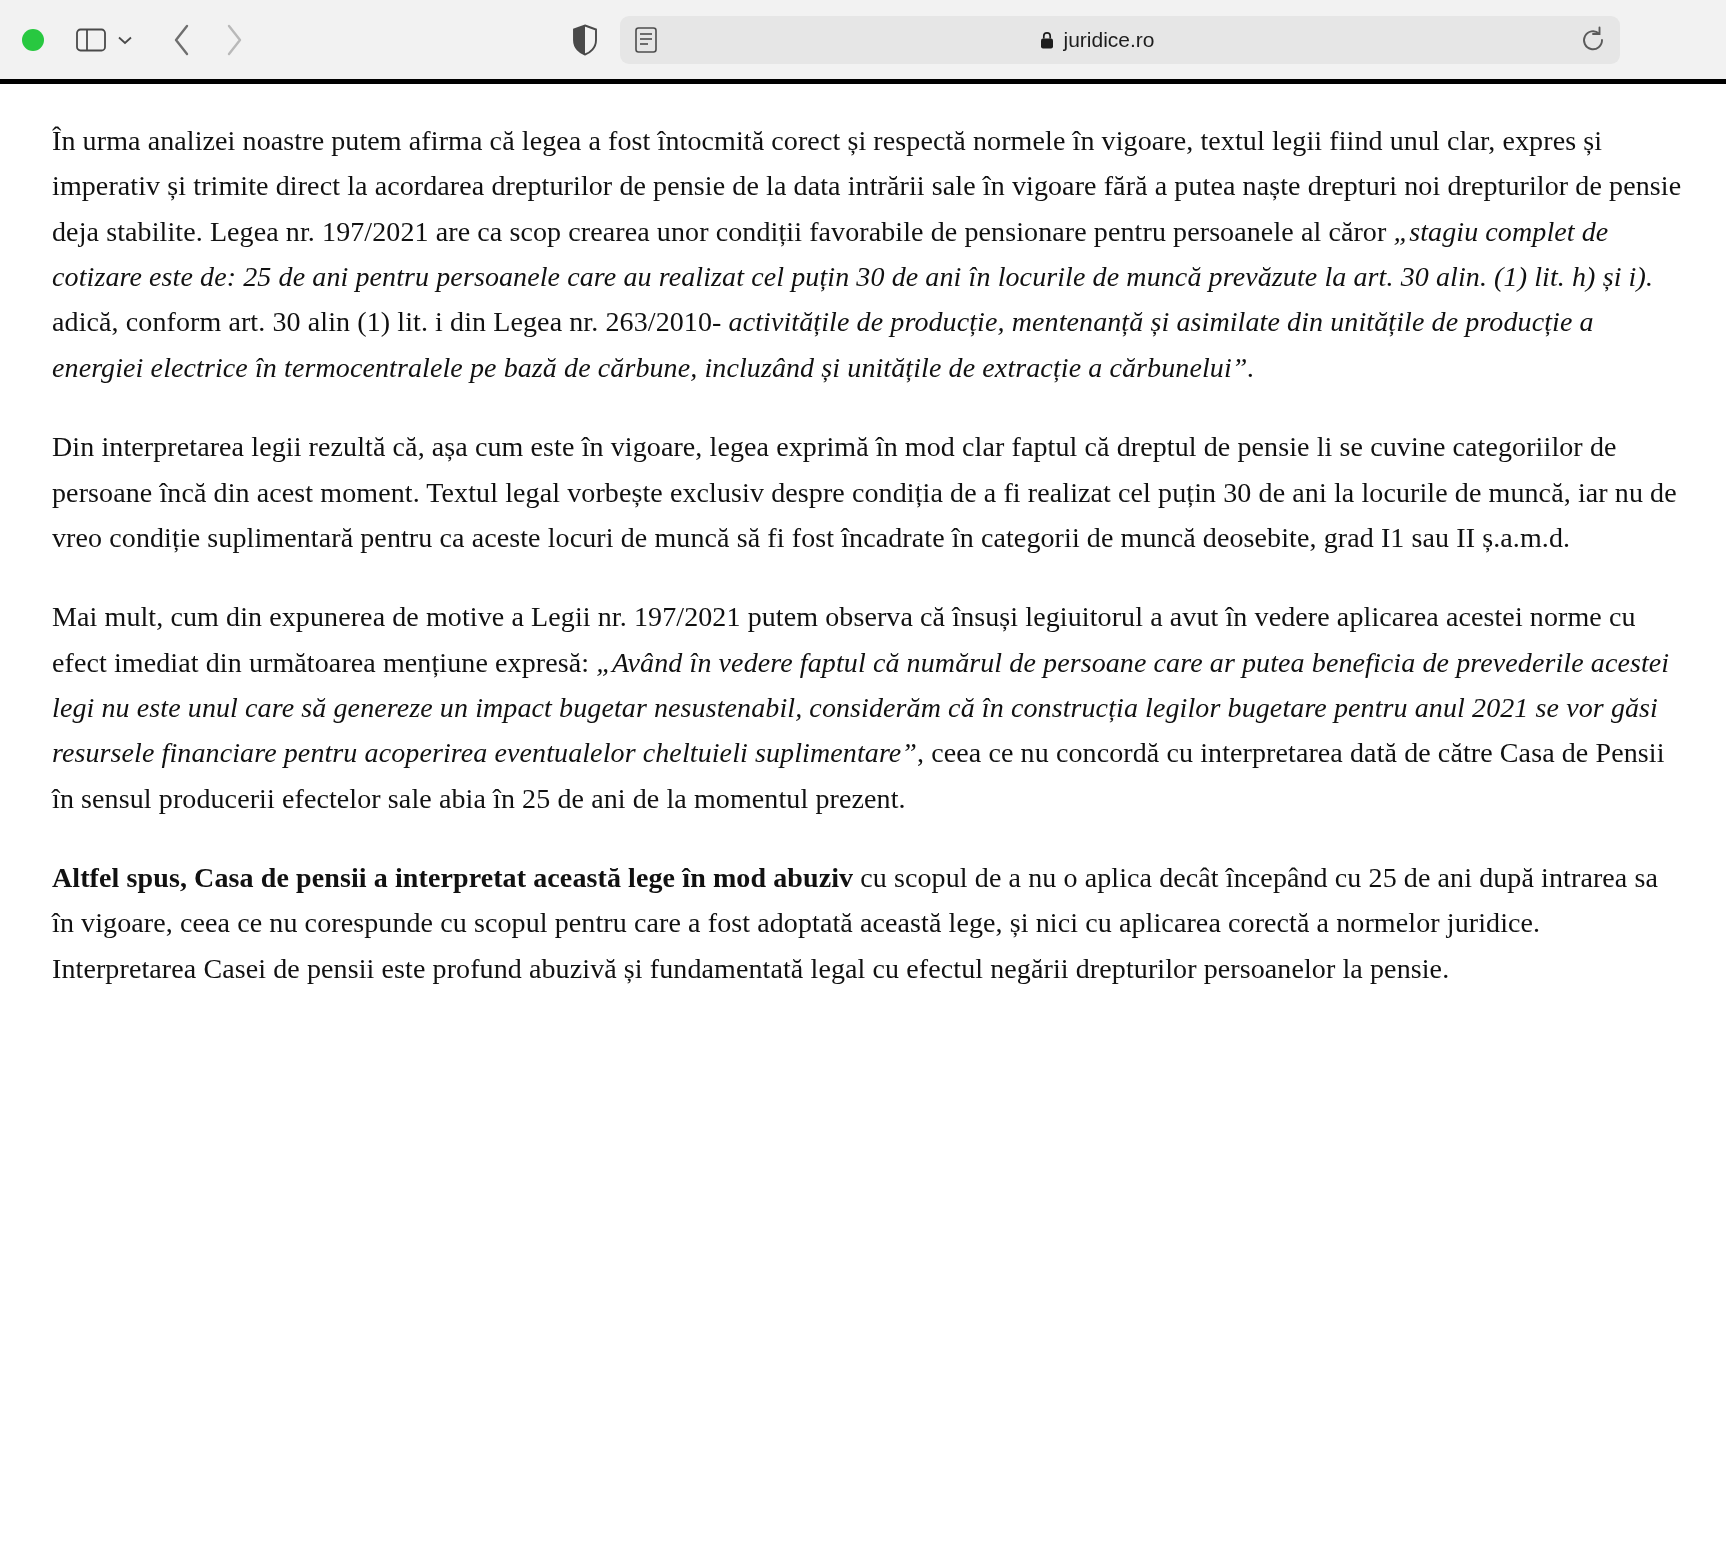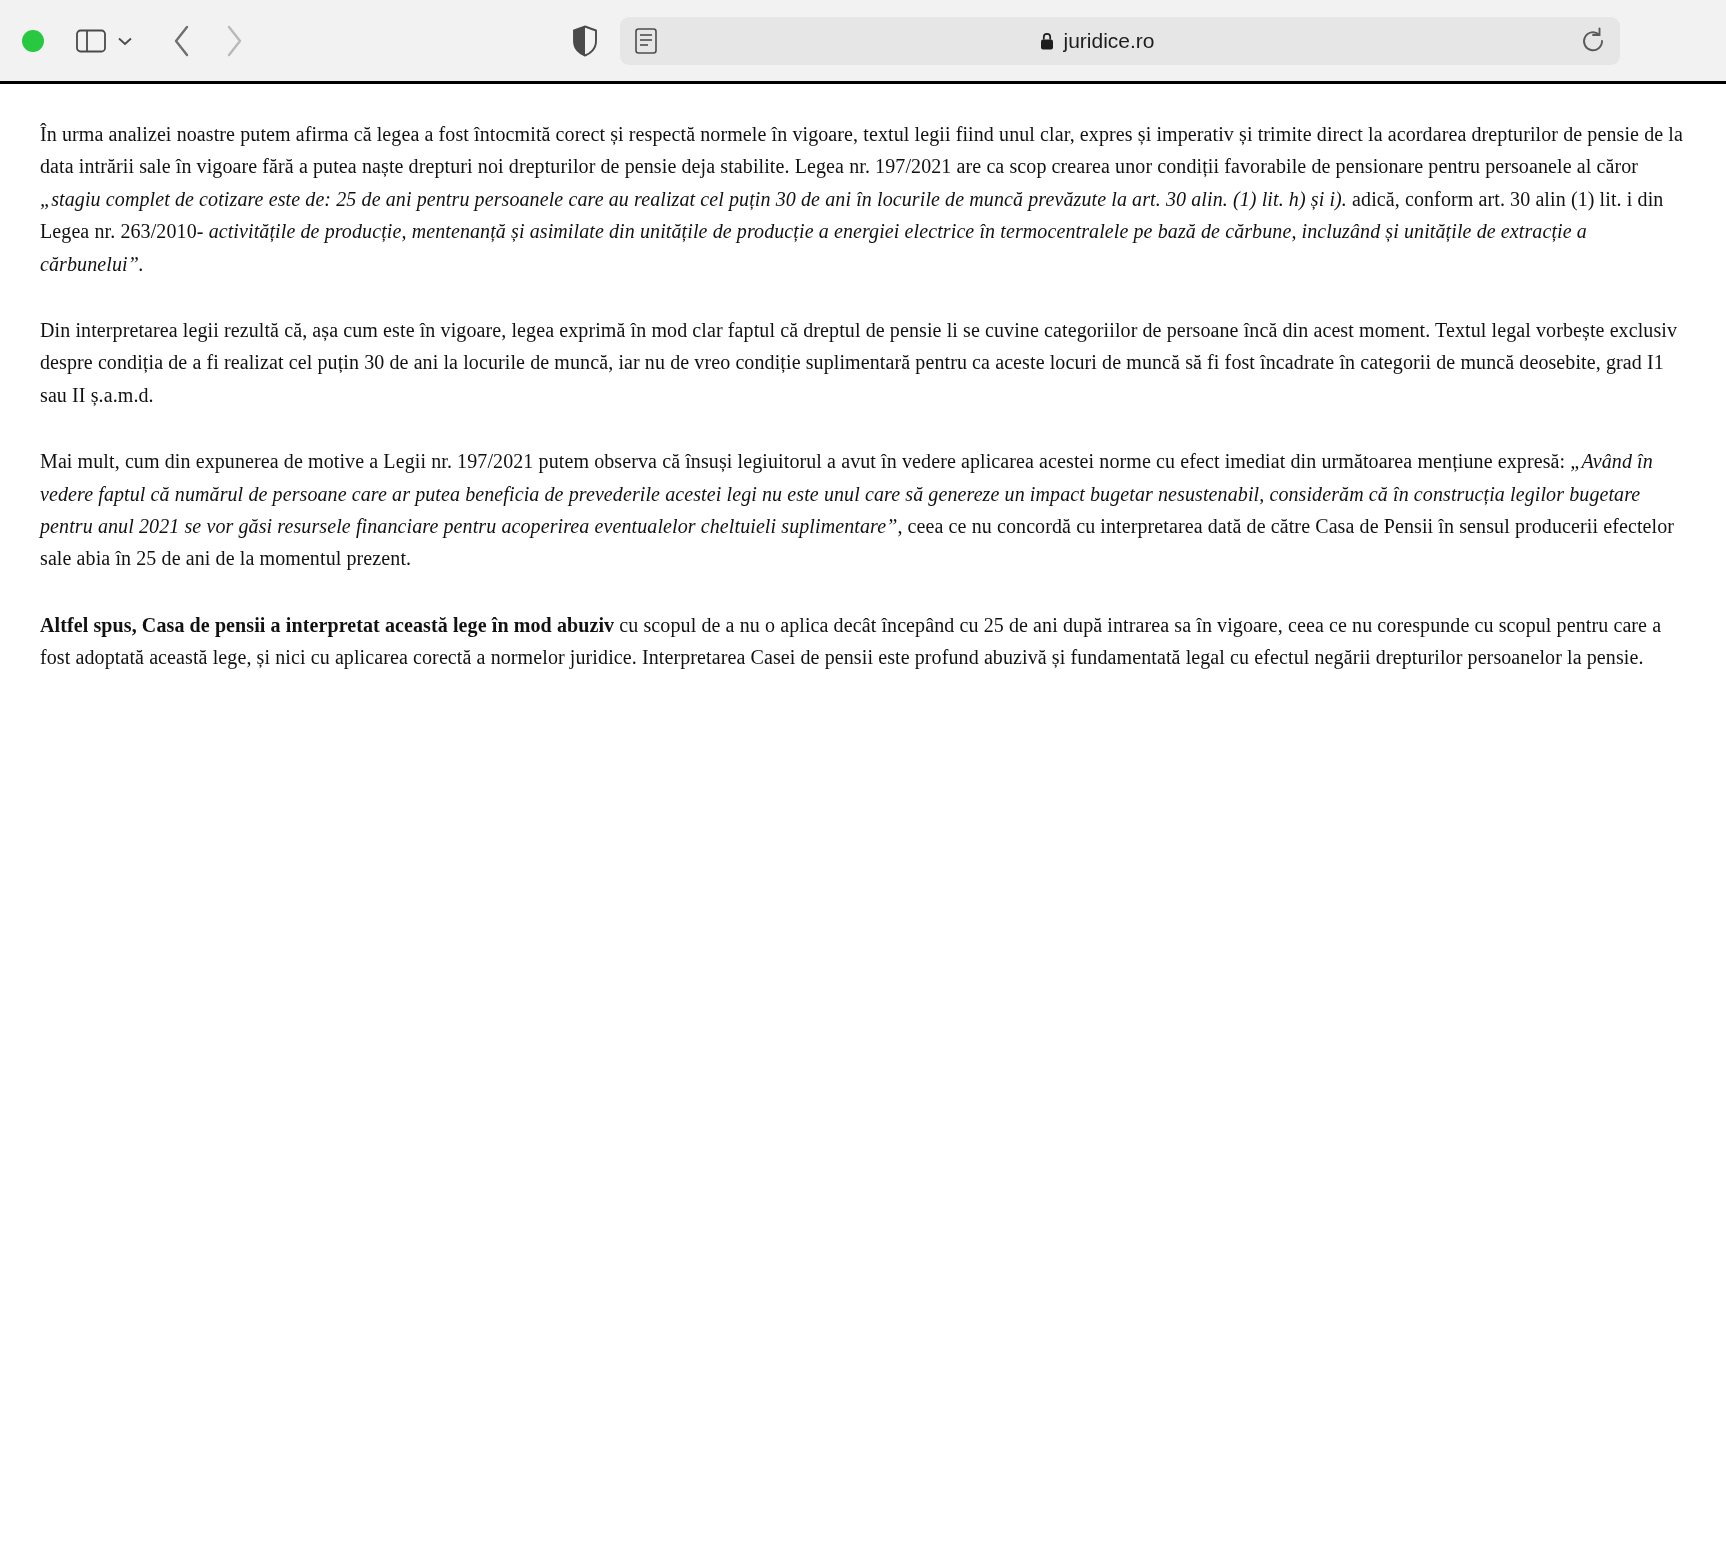--- a/index.html
+++ b/index.html
@@ -12,21 +12,21 @@
     height: 1568px;
     overflow: hidden;
     font-family: "Liberation Serif", serif;
     color: #111111;
   }
 
   
   .chrome {
     height: 84px;
     background: #f2f2f2;
-    border-bottom: 3px solid #000000;
+    border-bottom: 5px solid #000000;
     display: flex;
     align-items: center;
     padding: 0 22px;
     box-sizing: border-box;
     position: relative;
   }
   .traffic {
     display: flex;
     align-items: center;
     gap: 12px;
@@ -116,23 +116,23 @@
     color: #5a5a5a;
   }
   .lock { display: inline-flex; align-items: center; }
 
   
   .page {
     padding: 34px 40px 0 40px;
     box-sizing: border-box;
   }
   p {
-    font-size: 20px;
+    font-size: 28px;
     line-height: 1.62;
-    margin: 0 0 34px 0;
+    margin: 0 0 34px 12px;
     text-align: left;
     letter-spacing: 0.1px;
   }
   .it { font-style: italic; }
   .bd { font-weight: bold; font-family: Liberation Serif, serif; }
 
   
   .u {
     background-image: linear-gradient(to right, #e8352a, #e8352a);
     background-repeat: no-repeat;

